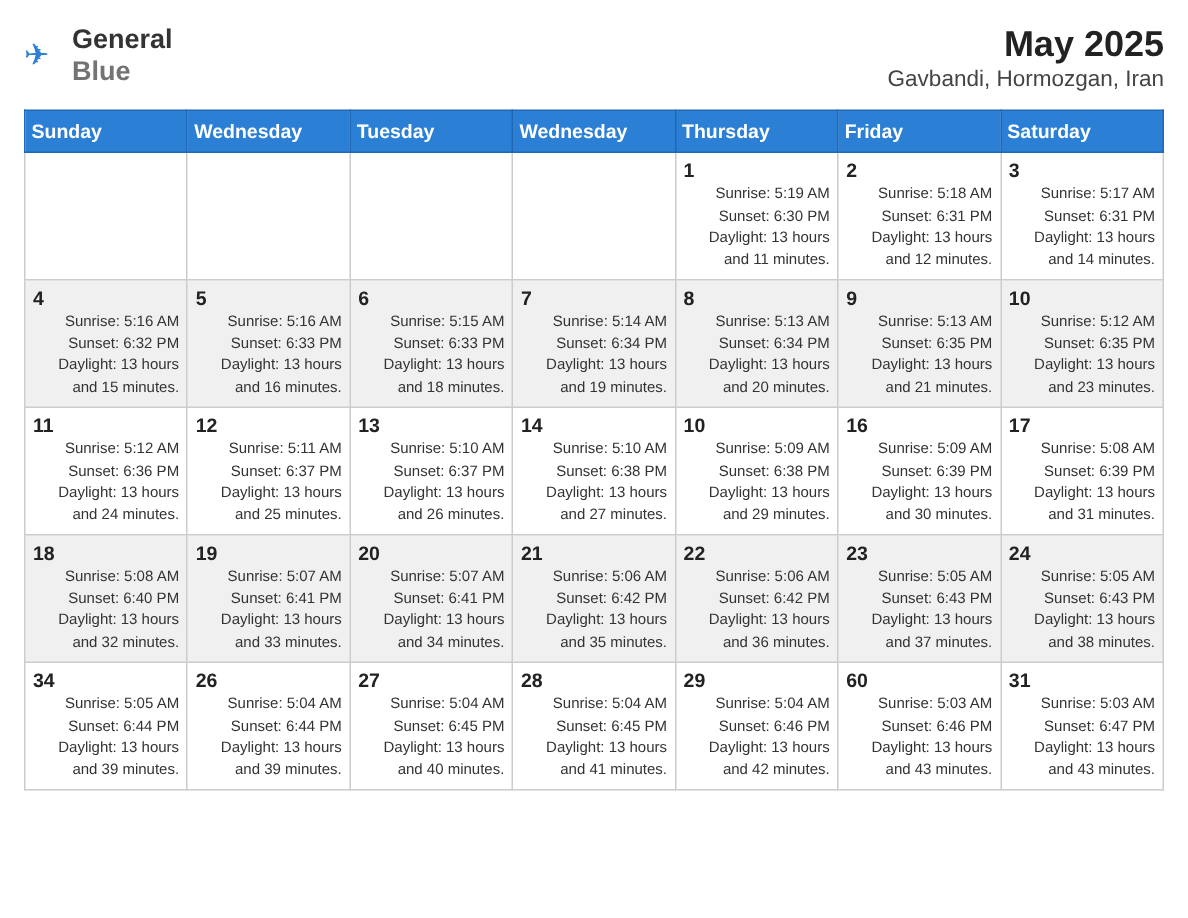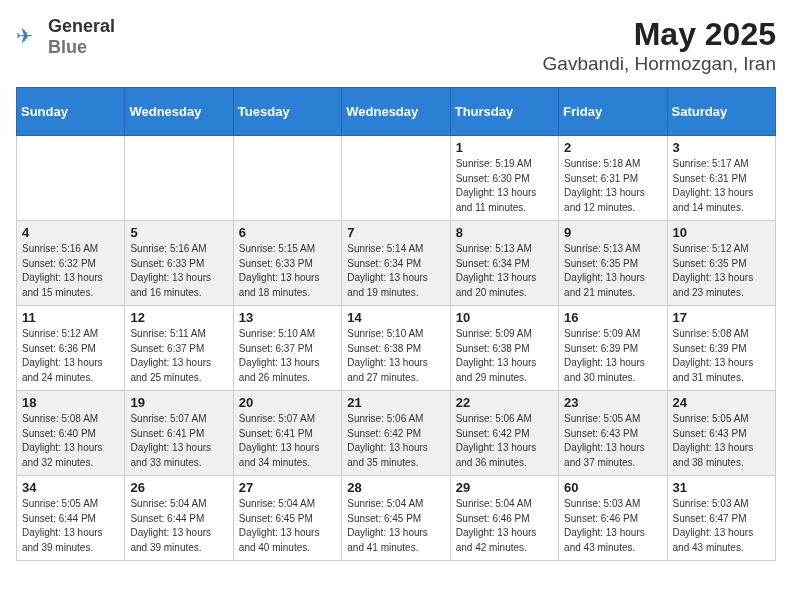--- a/index.html
+++ b/index.html
@@ -32,38 +32,38 @@
       color: #737373;
     }
     .logo-icon {
       width: 28px;
       height: 28px;
     }
     .title-block {
       text-align: right;
     }
     .month-year {
-      font-size: 32px;
+      font-size: 24px;
       font-weight: bold;
       color: #222;
     }
     .location {
-      font-size: 19px;
+      font-size: 15px;
       color: #444;
     }
     .calendar {
       width: 100%;
       border-collapse: collapse;
       border: 1px solid #ccc;
     }
     .calendar th {
       background: #2b7fd4;
       color: #fff;
       font-size: 13px;
-      padding: 16px 4px;
+      padding: 6px 4px;
       text-align: left;
       border: 1px solid #2068b5;
       font-weight: bold;
     }
     .calendar td {
       vertical-align: top;
       border: 1px solid #ccc;
       padding: 4px 5px;
       font-size: 10.5px;
       color: #333;
@@ -88,20 +88,21 @@
     .day-num {
       font-size: 13px;
       font-weight: bold;
       color: #222;
       margin-bottom: 2px;
     }
     .day-info {
       font-size: 10px;
       color: #333;
       line-height: 1.45;
+      text-align: right;
     }
     .empty { background: #fff !important; }
   </style>
 </head>
 <body>
 
 <div class="header">
   <div class="logo">
     <svg class="logo-icon" viewBox="0 0 28 28">
       <text y="20" font-size="20" fill="#2b7fd4">✈</text>

